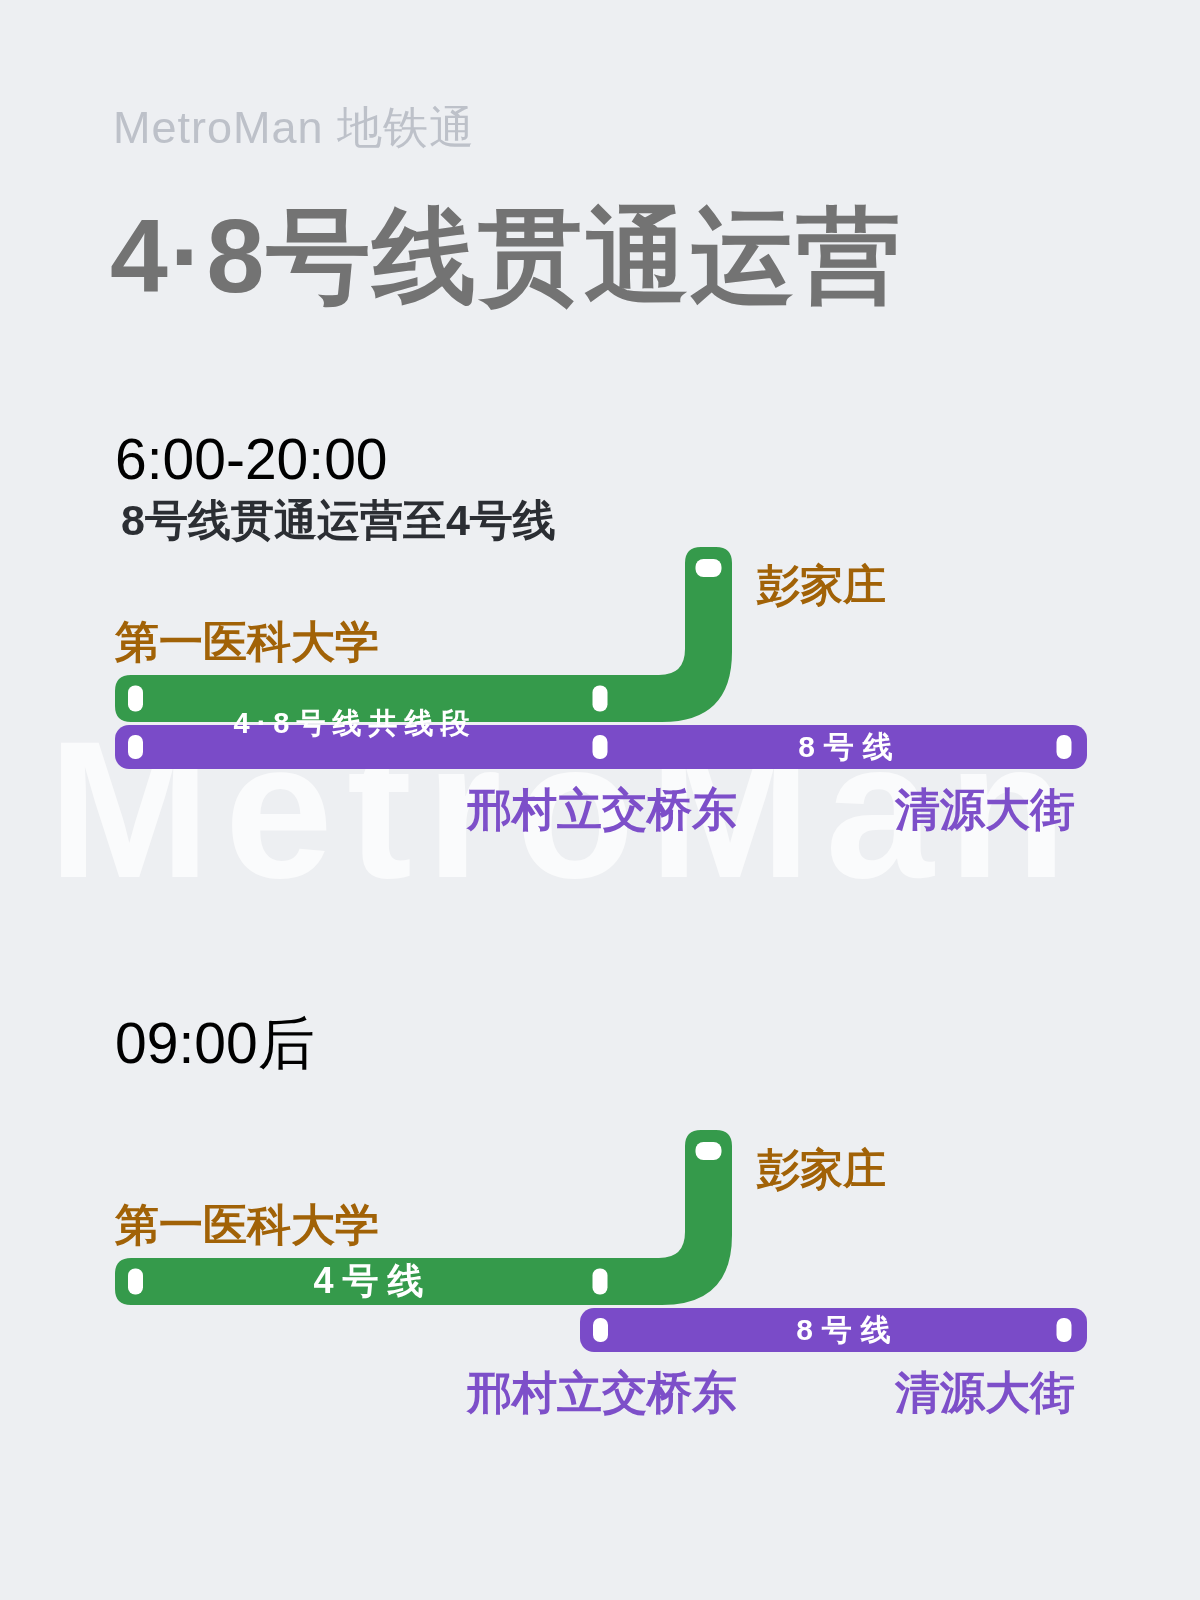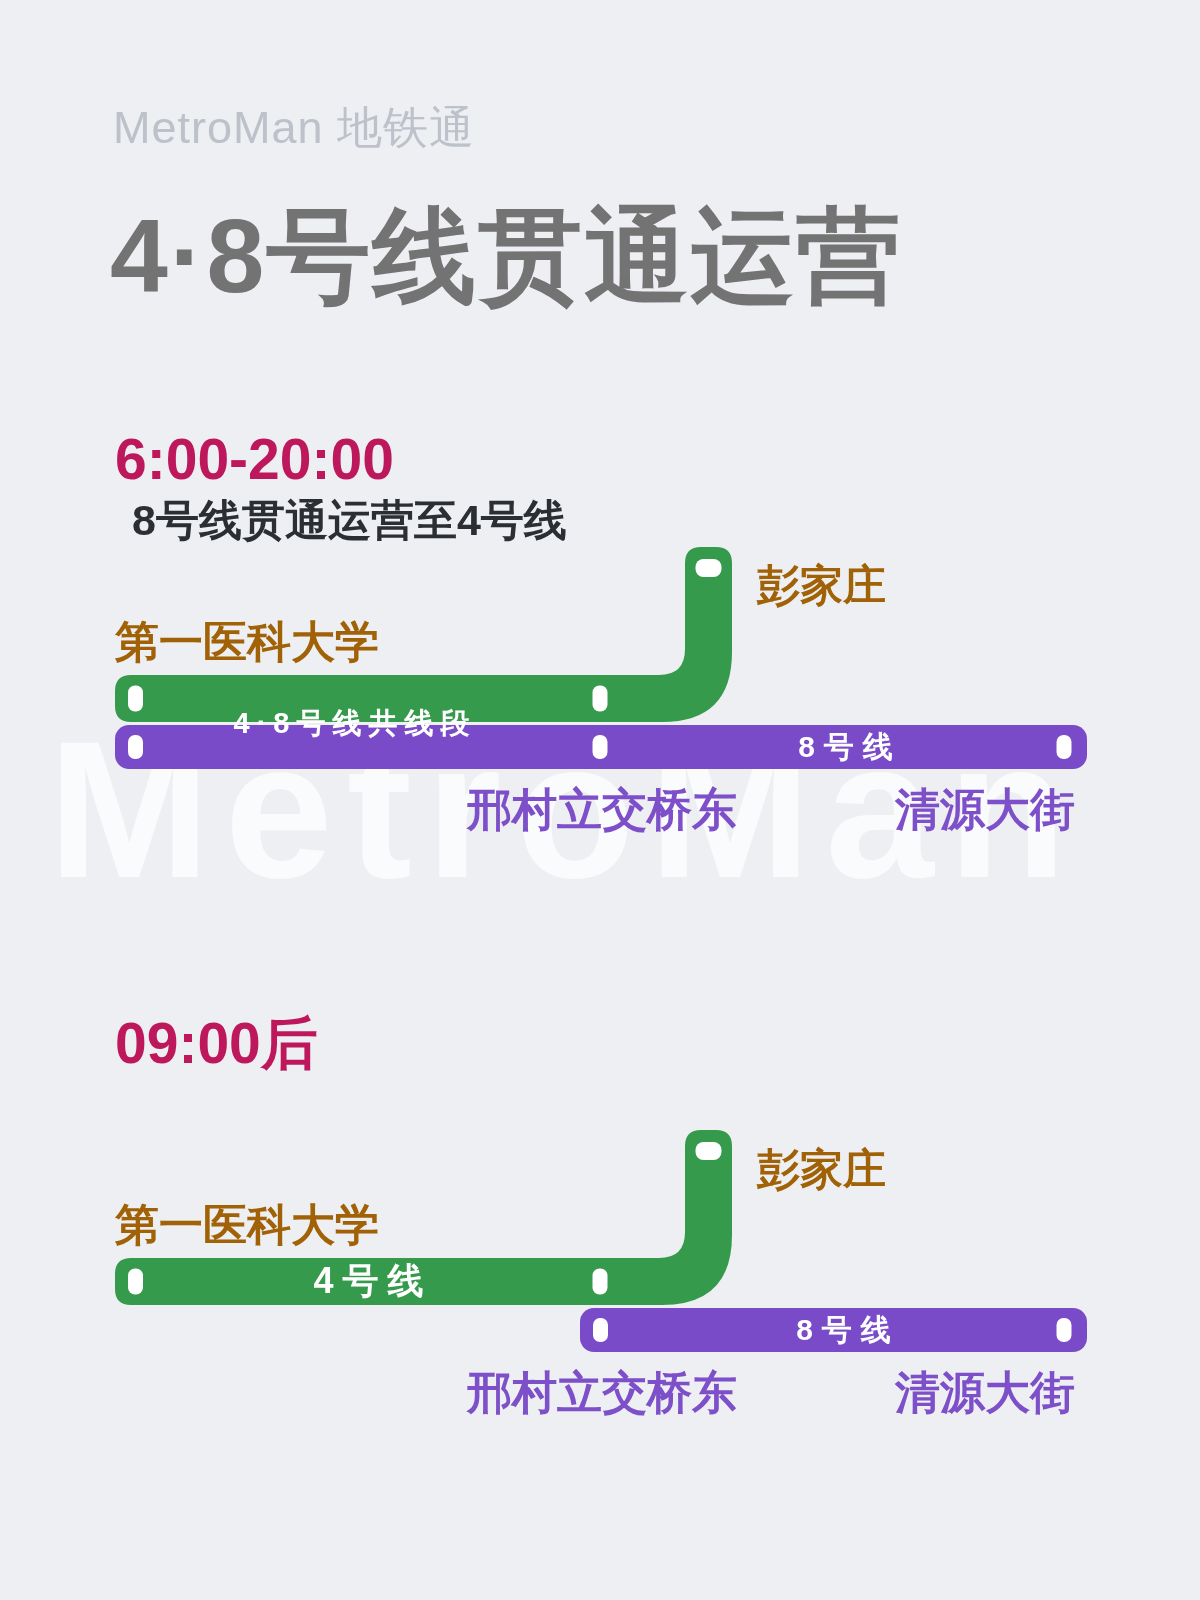--- a/index.html
+++ b/index.html
@@ -15,22 +15,22 @@
     left:113px;top:98px;
     font-size:45px;font-weight:400;
     color:#BDC1C9;letter-spacing:1px;
   }
   .title{
     left:110px;top:188px;
     font-size:104px;font-weight:800;
     color:#737373;letter-spacing:2px;white-space:nowrap;
   }
   .time-head{
-    font-size:57px;font-weight:700;
-    color:#be185d;white-space:nowrap;
+    font-size:57px;font-weight:400;
+    color:#000000;white-space:nowrap;
   }
   .sub-head{
     font-size:43px;font-weight:700;
     color:#2B2E33;white-space:nowrap;
   }
   .green-label{
     font-size:44px;font-weight:700;
     color:#a16207;white-space:nowrap;margin-top:15px;
   }
   .purple-label{
@@ -56,21 +56,21 @@
 <body>
 
 <div class="canvas">
 
   <div class="abs watermark">MetroMan</div>
 
   <div class="abs brand">MetroMan 地铁通</div>
   <div class="abs title">4·8号线贯通运营</div>
 
   <div class="abs time-head" style="left:115px;top:426px;">6:00-20:00</div>
-  <div class="abs sub-head" style="left:132px;top:492px;text-align:right;">8号线贯通运营至4号线</div>
+  <div class="abs sub-head" style="left:121px;top:492px;text-align:right;">8号线贯通运营至4号线</div>
 
   <svg class="abs" style="left:0;top:540px;" width="1200" height="320" viewBox="0 0 1200 320">
 
     <rect x="115" y="185" width="972" height="44" rx="14" fill="#7A4BC8"></rect>
 
     <path d="M 131 135 L 659 135 Q 685 135 685 109 L 685 23 Q 685 7 701 7 L 716 7
              Q 732 7 732 23 L 732 112 Q 732 182 662 182 L 131 182
              Q 115 182 115 166 L 115 151 Q 115 135 131 135 Z" fill="#359A4B"></path>
 
     <rect x="128" y="145.5" width="15" height="26" rx="7" fill="#FFFFFF"></rect>

